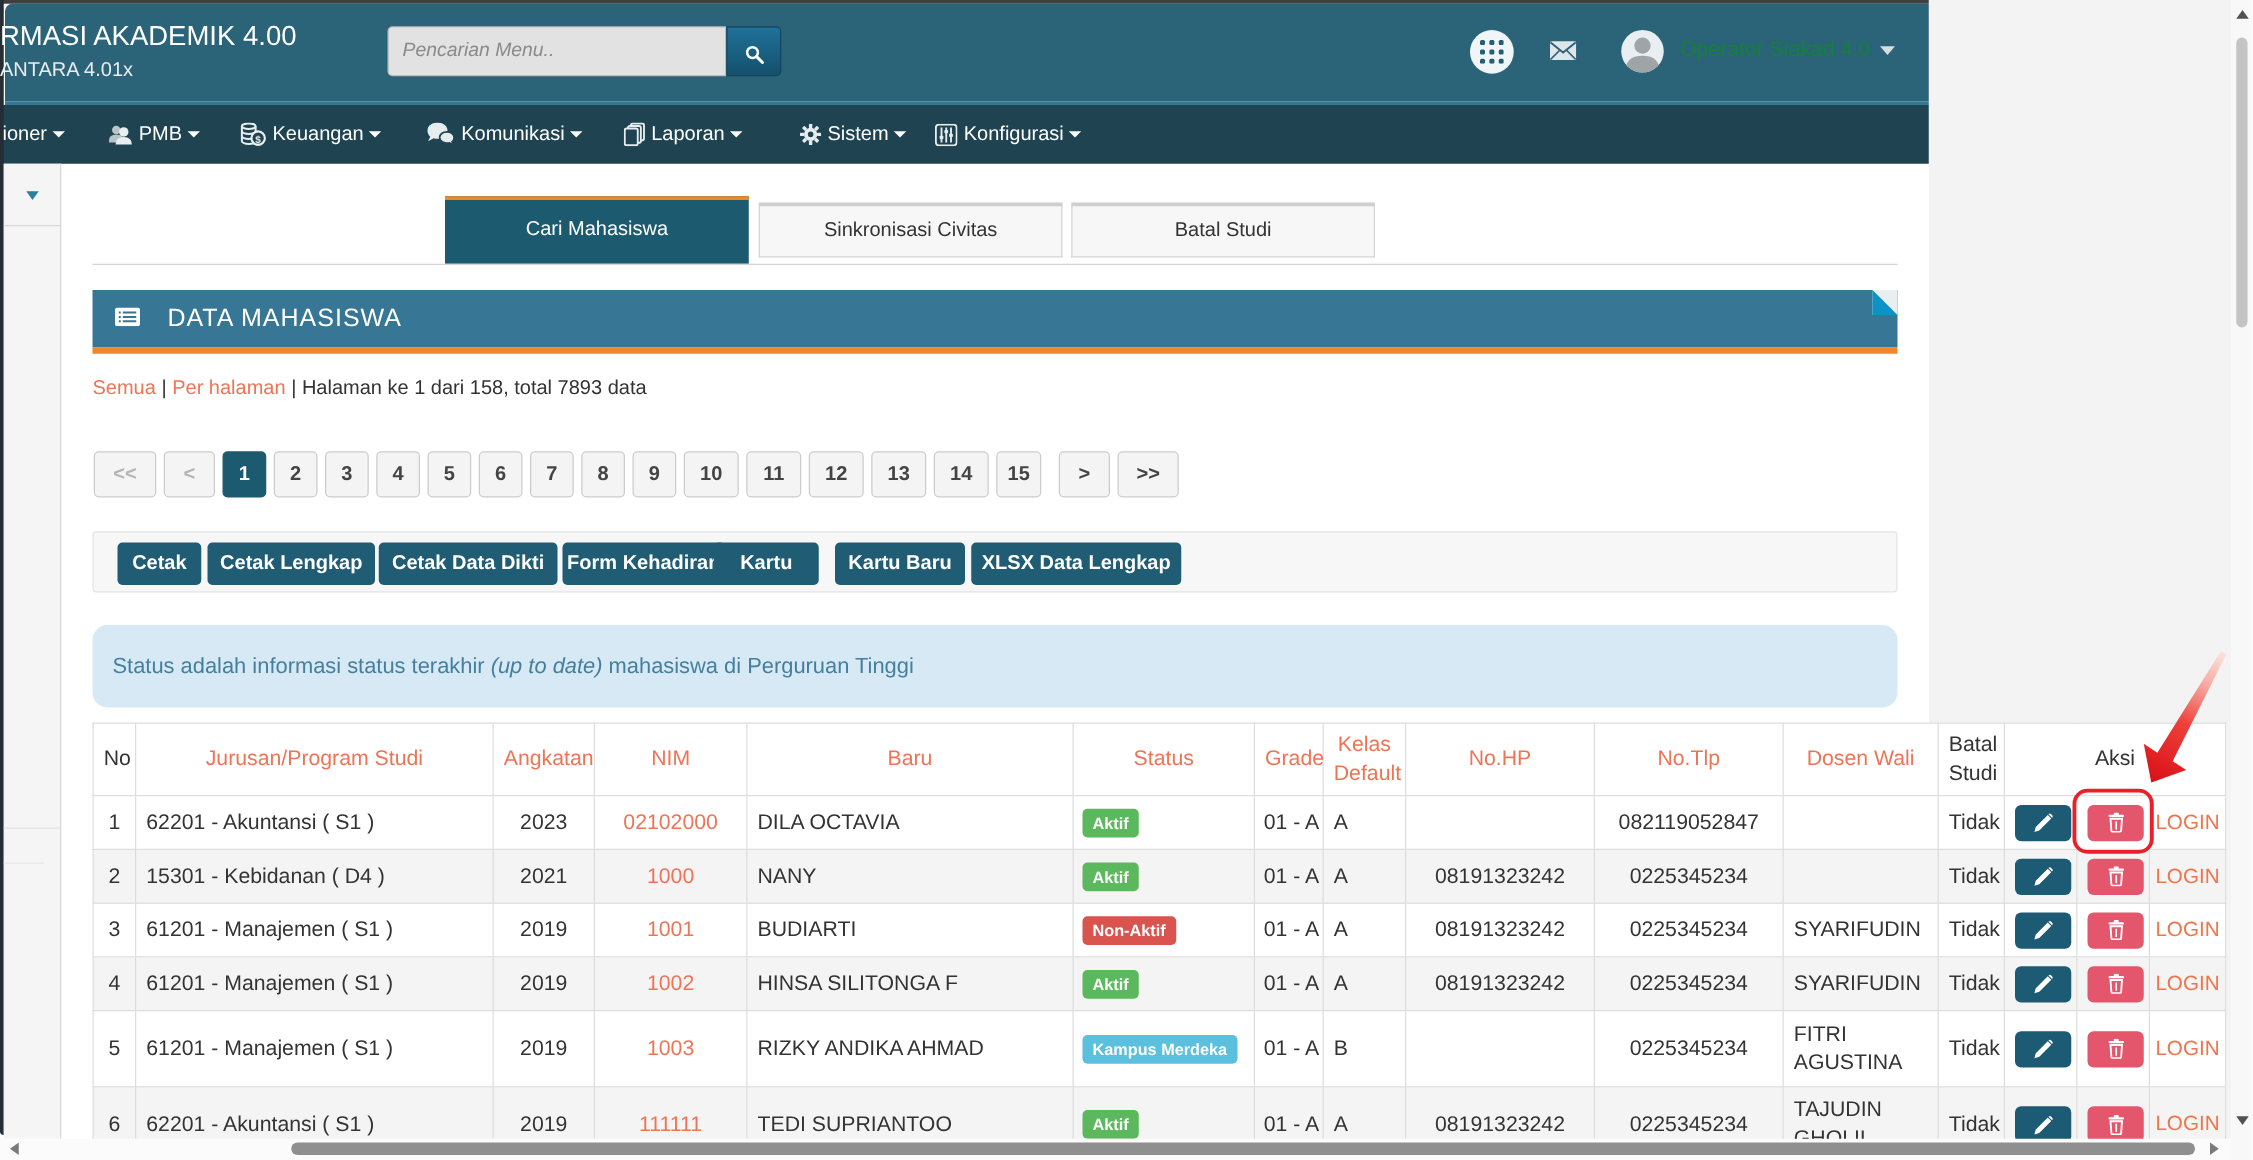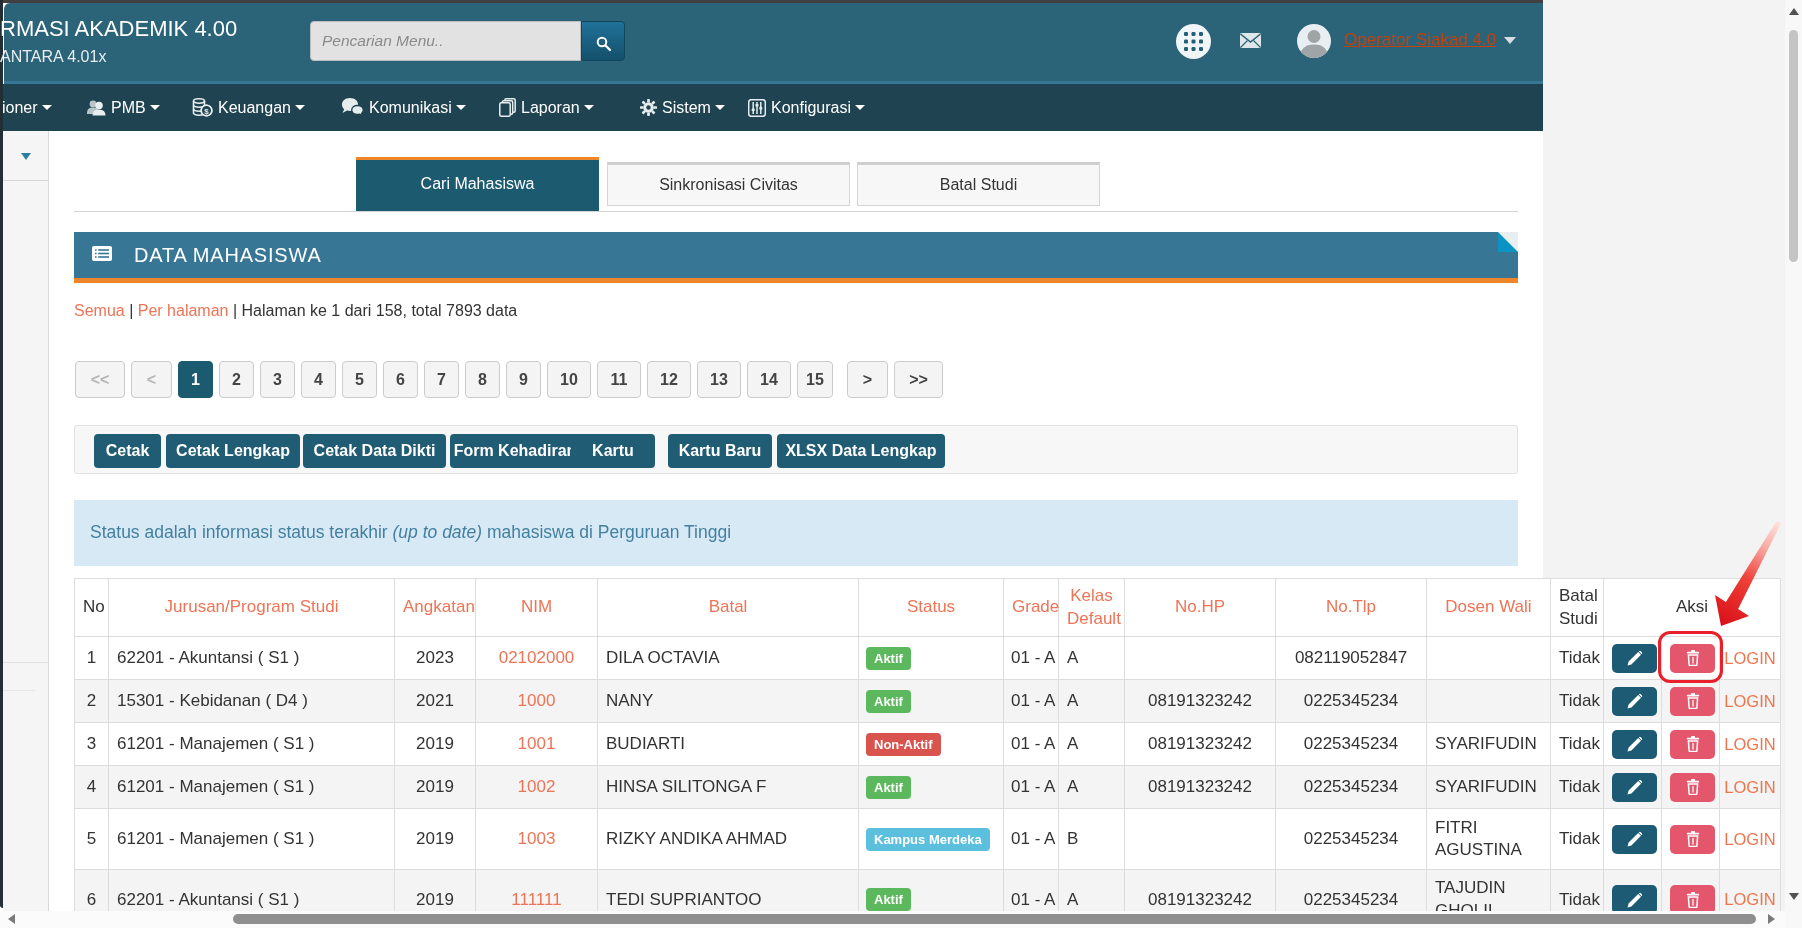--- a/index.html
+++ b/index.html
@@ -56,21 +56,21 @@
 
 .pg { position:absolute; top:361px; height:37px; border:1px solid #cccccc; border-radius:4px; background:#f4f4f4; color:#444; font-size:16px; font-weight:bold; text-align:center; line-height:35px; }
 .pg.dis { color:#b5b5b5; }
 .pg.act { background:#1c5a70; border-color:#1c5a70; color:#fff; }
 
 
 #well { left:74px; top:425px; width:1444px; height:49px; background:#f7f7f7; border:1px solid #e3e3e3; border-radius:3px; }
 .tbtn { position:absolute; top:434px; height:34px; background:#205c73; border-radius:4px; color:#fff; font-size:16px; font-weight:bold; text-align:center; line-height:34px;margin-left:13px; }
 
 
-#alert { left:74px; top:500px; width:1444px; height:66px; background:#d8e9f6; border-radius:0; }
+#alert { left:74px; top:500px; width:1444px; height:66px; background:#d8e9f6; border-radius:12px; }
 #alert div { position:absolute; left:16px; top:22px; color:#43809f; font-size:17.5px; }
 
 
 #tbl { left:74px; top:578px; border-collapse:collapse; table-layout:fixed; width:1706px; background:#fff; font-size:17px; color:#333; }
 #tbl th, #tbl td { border:1px solid #ddd; vertical-align:middle; padding:0 8px; }
 #tbl thead th { font-weight:normal; text-align:center; color:#ed7456; height:58px; background:#fff; line-height:1.35; }
 #tbl thead th.dark { color:#333; }
 #tbl tbody tr { height:43px; }
 #tbl tbody td { white-space:nowrap; }
 #tbl td.wrap { white-space:normal; line-height:1.3; }
@@ -142,21 +142,21 @@
     <rect x="0" y="2" width="21" height="15" rx="1.5" fill="#dfe6e9"></rect>
     <path d="M0.5 3 L10.5 11 L20.5 3" fill="none" stroke="#2b6379" stroke-width="1.6"></path>
     <path d="M0.5 16.5 L7.5 9.5 M20.5 16.5 L13.5 9.5" stroke="#2b6379" stroke-width="1.2"></path>
   </svg>
   <div class="abs" style="left:1297px;top:24px;width:34px;height:34px;border-radius:50%;background:#e8eef1;overflow:hidden;">
     <svg width="34" height="34" viewBox="0 0 34 34">
       <circle cx="17" cy="12.5" r="6.5" fill="#9fa4a7"></circle>
       <path d="M3 34 Q3 20.5 17 20.5 Q31 20.5 31 34 Z" fill="#9fa4a7"></path>
     </svg>
   </div>
-  <div class="abs" style="left:1344px;top:30px;color:#c2410c;font-size:17px;text-decoration:underline;">Operator Siakad 4.0</div>
+  <div class="abs" style="left:1344px;top:30px;color:#15803d;font-size:17px;">Operator Siakad 4.0</div>
   <div class="abs" style="left:1504px;top:37px;width:0;height:0;border-left:6px solid transparent;border-right:6px solid transparent;border-top:7px solid #d7dde0;"></div>
 
   <div class="navitem" style="left:2px;">ioner<span class="caret"></span></div>
   <div class="navitem" style="left:87px;">
     <svg width="19" height="18" viewBox="0 0 19 18">
       <g fill="#b9c4c9">
           <circle cx="6" cy="5" r="3.4"></circle>
           <path d="M0 14 Q0 8.6 6 8.6 Q12 8.6 12 14 L12 15 L0 15 Z"></path>
         </g>
       <g fill="#e9eef0">
@@ -301,21 +301,21 @@
         <col style="width:58px">
         <col style="width:58px">
         <col style="width:61px">
     </colgroup>
     <thead>
       <tr>
         <th class="dark">No</th>
           <th>Jurusan/Program Studi</th>
           <th>Angkatan</th>
           <th>NIM</th>
-          <th>Batal</th>
+          <th>Baru</th>
         <th>Status</th>
           <th>Grade</th>
           <th>Kelas Default</th>
           <th>No.HP</th>
           <th>No.Tlp</th>
           <th>Dosen Wali</th>
         <th class="dark">Batal Studi</th>
           <th class="dark" colspan="3">Aksi</th>
       </tr>
     </thead>

